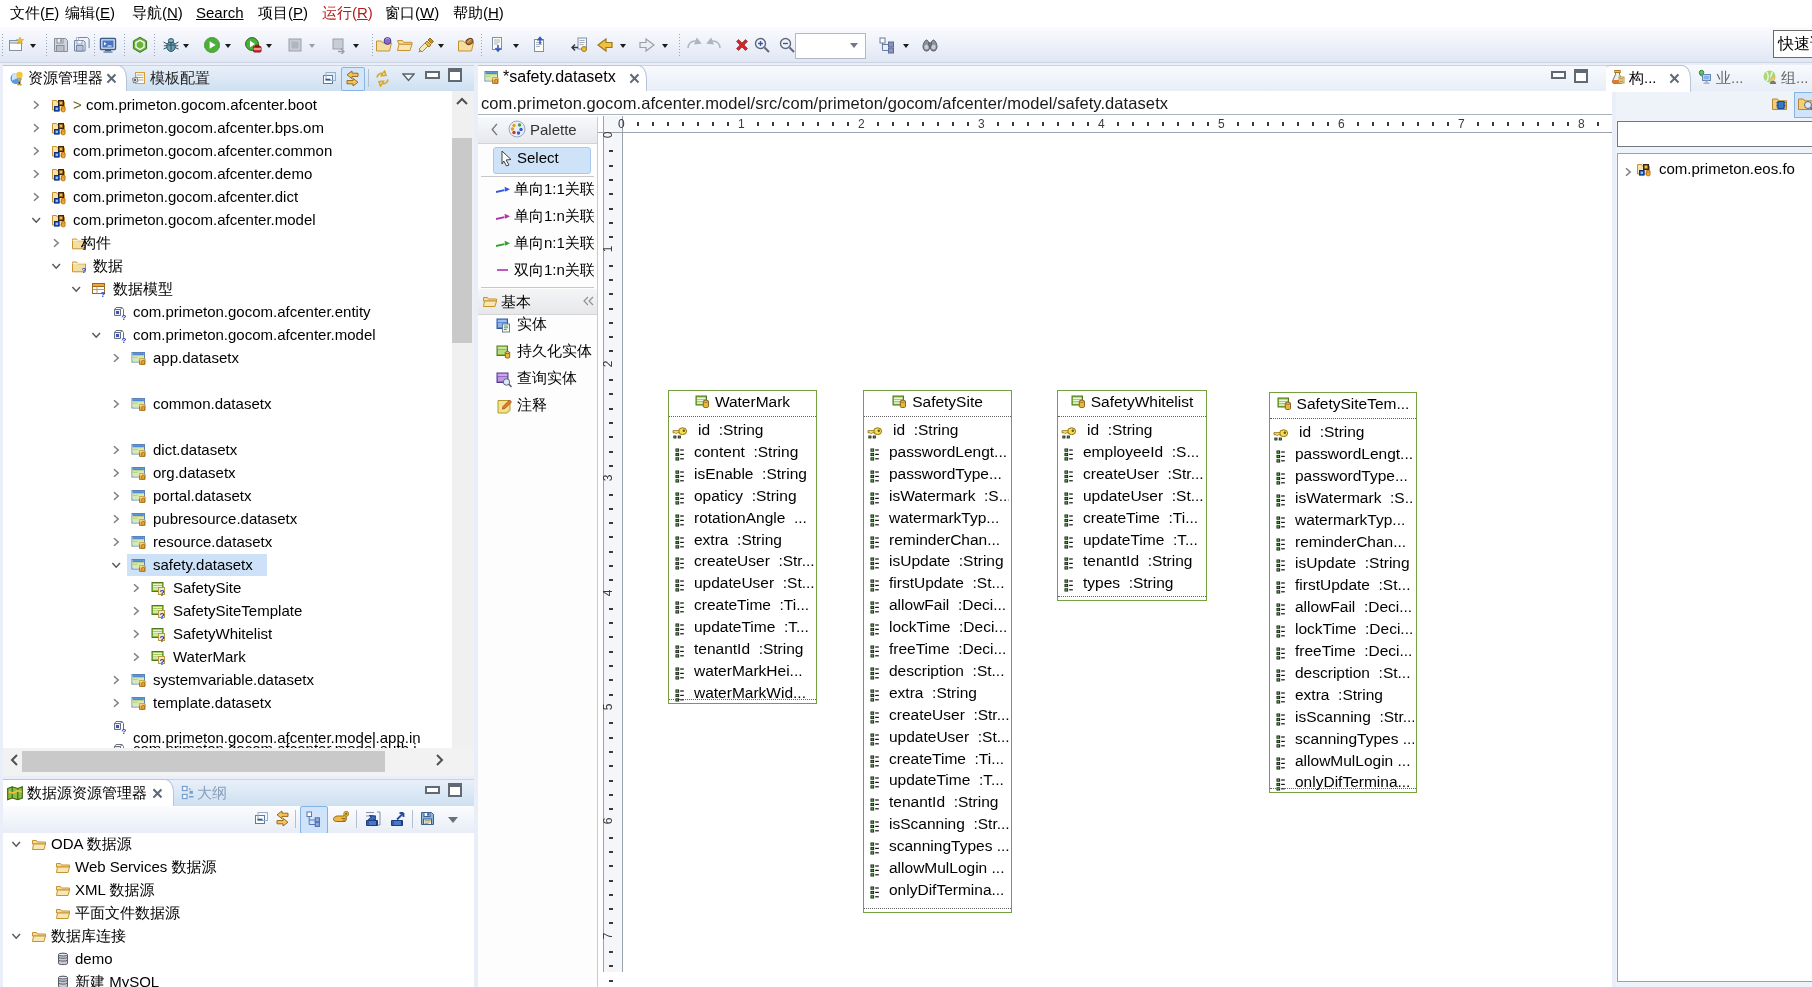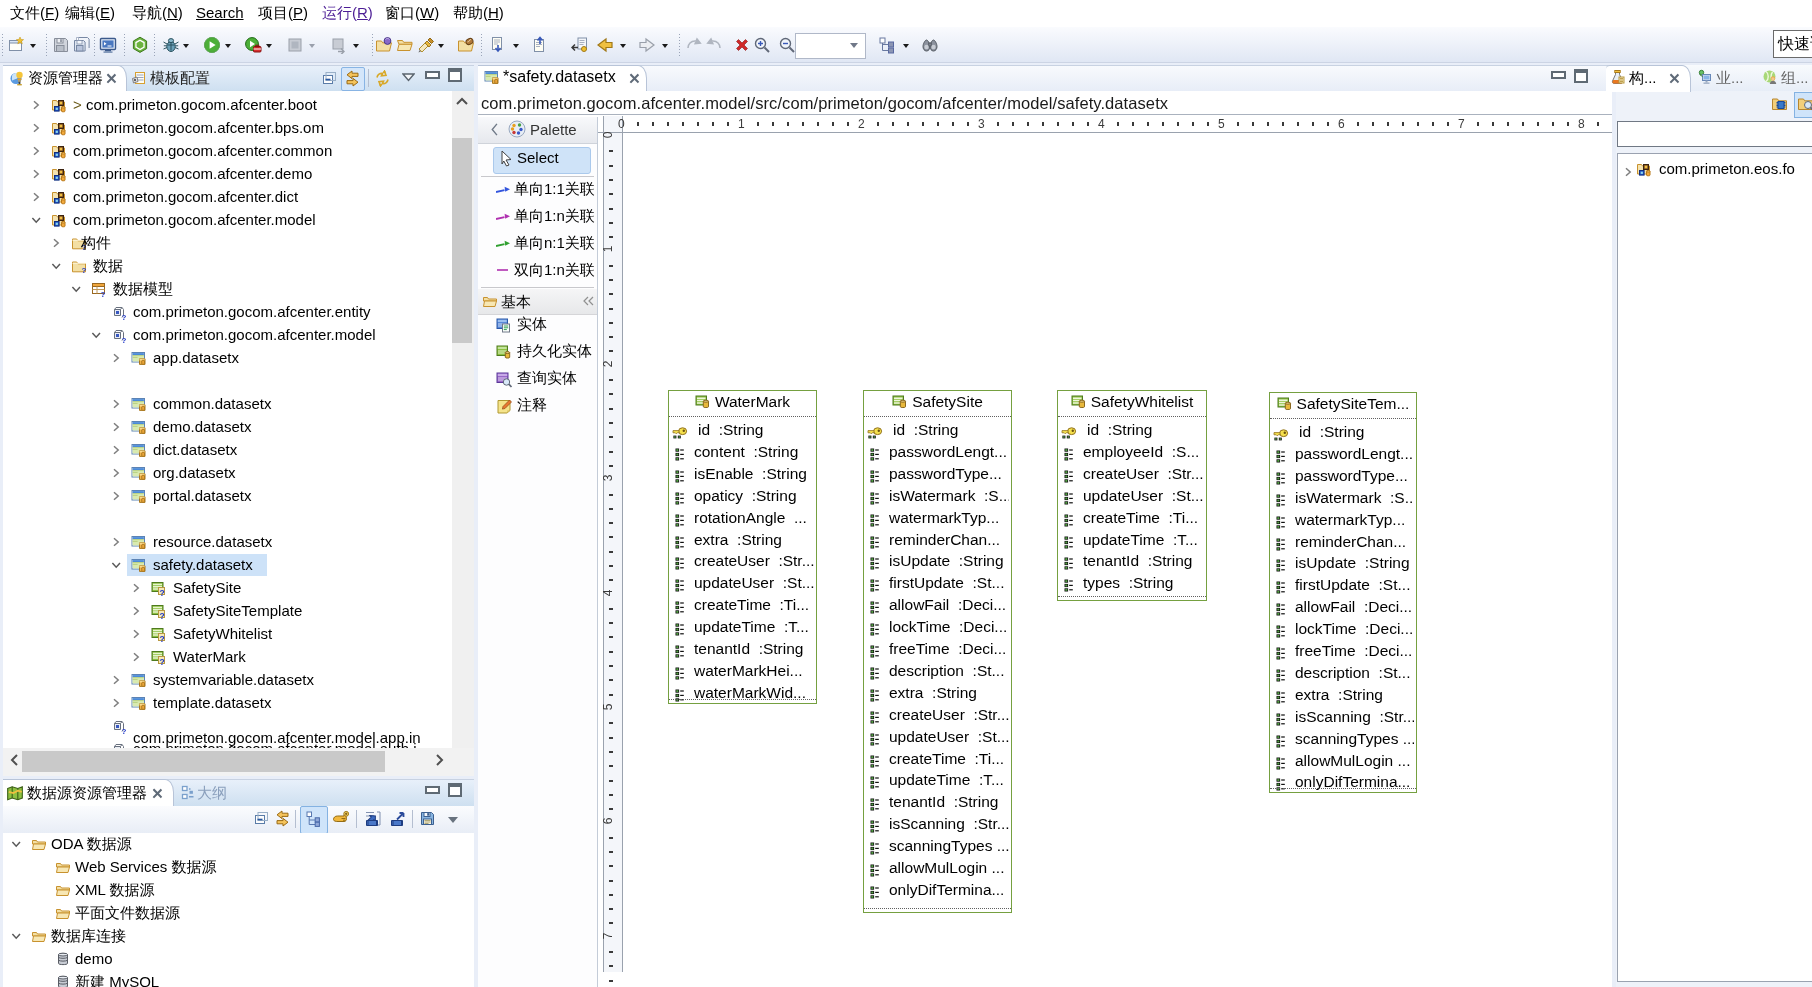--- a/index.html
+++ b/index.html
@@ -14,21 +14,21 @@
 .erow{position:absolute;height:22px;line-height:22px;font-size:15.5px;color:#000;white-space:nowrap;overflow:hidden;}
 .erow svg{vertical-align:-2px;margin-right:5px;}
 .num{position:absolute;font-size:11px;color:#3a3a3a;}
 </style></head><body>
 <div class="ab" style="left:0;top:0;width:1812px;height:27px;background:#ffffff;"></div>
 <div class="ab tx" style="left:10px;top:4px;font-size:15px;color:#000;">文件(<u>F</u>)</div>
 <div class="ab tx" style="left:65px;top:4px;font-size:15px;color:#000;">编辑(<u>E</u>)</div>
 <div class="ab tx" style="left:132px;top:4px;font-size:15px;color:#000;">导航(<u>N</u>)</div>
 <div class="ab tx" style="left:196px;top:4px;font-size:15px;color:#000;text-decoration:underline;">Search</div>
 <div class="ab tx" style="left:258px;top:4px;font-size:15px;color:#000;">项目(<u>P</u>)</div>
-<div class="ab tx" style="left:322px;top:4px;font-size:15px;color:#4c1d95;">运行(<u>R</u>)</div>
+<div class="ab tx" style="left:322px;top:4px;font-size:15px;color:#b91c1c;">运行(<u>R</u>)</div>
 <div class="ab tx" style="left:385px;top:4px;font-size:15px;color:#000;">窗口(<u>W</u>)</div>
 <div class="ab tx" style="left:453px;top:4px;font-size:15px;color:#000;">帮助(<u>H</u>)</div>
 <div class="ab" style="left:0;top:27px;width:1812px;height:35px;background:linear-gradient(#fafbfe,#e0e7f4);border-bottom:1px solid #ccd4e4;"></div>
 <div class="grip" style="left:1px;"></div>
 <div class="grip" style="left:45px;"></div>
 <div class="grip" style="left:93px;"></div>
 <div class="grip" style="left:123px;"></div>
 <div class="grip" style="left:153px;"></div>
 <div class="grip" style="left:371px;"></div>
 <div class="grip" style="left:480px;"></div>
@@ -397,79 +397,79 @@
           <rect x="1" y="2.5" width="12.5" height="9.5" fill="#fff" stroke="#5c83b4"></rect>
 <rect x="1.6" y="3.1" width="11.3" height="2" fill="#4a8ad8"></rect>
 <rect x="1.6" y="5.6" width="11.3" height="5.8" fill="#d8eab0"></rect>
           <path d="M1.6 5.6h11.3M1.6 7.4h5" stroke="#b8d080"></path>
 <path d="M8.5 8.8h5.5v5.6H8.5z" fill="#f0b44c" stroke="#a87820"></path>
           <path d="M8.5 8.8h5.5l-1.4 1.6H8.5z" fill="#fbd98c"></path>
 <path d="M10.8 10.8c0-.7 2.6-.7 2.6 0v3c0 .7-2.6.7-2.6 0z" fill="#f2a93c" stroke="#a87820"></path>
         </svg></span>
       <span class="ab" style="left:150px;top:0;">common.datasetx</span>
     </div>
-<div class="trow" style="left:0;top:325px;width:449px;">
+<div class="trow" style="left:0;top:348px;width:449px;">
       <span class="ab isp" style="left:108px;top:6px;"><svg width="10" height="10" viewBox="0 0 10 10">
           <path d="M3 1.2l4.2 3.8L3 8.8" fill="none" stroke="#7e7e7e" stroke-width="1.5"></path>
         </svg></span>
       <span class="ab isp" style="left:128px;top:3px;"><svg width="16" height="16" viewBox="0 0 16 16" style="">
           <rect x="1" y="2.5" width="12.5" height="9.5" fill="#fff" stroke="#5c83b4"></rect>
 <rect x="1.6" y="3.1" width="11.3" height="2" fill="#4a8ad8"></rect>
 <rect x="1.6" y="5.6" width="11.3" height="5.8" fill="#d8eab0"></rect>
           <path d="M1.6 5.6h11.3M1.6 7.4h5" stroke="#b8d080"></path>
 <path d="M8.5 8.8h5.5v5.6H8.5z" fill="#f0b44c" stroke="#a87820"></path>
           <path d="M8.5 8.8h5.5l-1.4 1.6H8.5z" fill="#fbd98c"></path>
 <path d="M10.8 10.8c0-.7 2.6-.7 2.6 0v3c0 .7-2.6.7-2.6 0z" fill="#f2a93c" stroke="#a87820"></path>
         </svg></span>
-      <span class="ab" style="left:150px;top:0;">demo.datasetx</span>
-    </div>
-<div class="trow" style="left:0;top:348px;width:449px;">
+      <span class="ab" style="left:150px;top:0;">dict.datasetx</span>
+    </div>
+<div class="trow" style="left:0;top:371px;width:449px;">
       <span class="ab isp" style="left:108px;top:6px;"><svg width="10" height="10" viewBox="0 0 10 10">
           <path d="M3 1.2l4.2 3.8L3 8.8" fill="none" stroke="#7e7e7e" stroke-width="1.5"></path>
         </svg></span>
       <span class="ab isp" style="left:128px;top:3px;"><svg width="16" height="16" viewBox="0 0 16 16" style="">
           <rect x="1" y="2.5" width="12.5" height="9.5" fill="#fff" stroke="#5c83b4"></rect>
 <rect x="1.6" y="3.1" width="11.3" height="2" fill="#4a8ad8"></rect>
 <rect x="1.6" y="5.6" width="11.3" height="5.8" fill="#d8eab0"></rect>
           <path d="M1.6 5.6h11.3M1.6 7.4h5" stroke="#b8d080"></path>
 <path d="M8.5 8.8h5.5v5.6H8.5z" fill="#f0b44c" stroke="#a87820"></path>
           <path d="M8.5 8.8h5.5l-1.4 1.6H8.5z" fill="#fbd98c"></path>
 <path d="M10.8 10.8c0-.7 2.6-.7 2.6 0v3c0 .7-2.6.7-2.6 0z" fill="#f2a93c" stroke="#a87820"></path>
         </svg></span>
-      <span class="ab" style="left:150px;top:0;">dict.datasetx</span>
-    </div>
-<div class="trow" style="left:0;top:371px;width:449px;">
+      <span class="ab" style="left:150px;top:0;">org.datasetx</span>
+    </div>
+<div class="trow" style="left:0;top:394px;width:449px;">
       <span class="ab isp" style="left:108px;top:6px;"><svg width="10" height="10" viewBox="0 0 10 10">
           <path d="M3 1.2l4.2 3.8L3 8.8" fill="none" stroke="#7e7e7e" stroke-width="1.5"></path>
         </svg></span>
       <span class="ab isp" style="left:128px;top:3px;"><svg width="16" height="16" viewBox="0 0 16 16" style="">
           <rect x="1" y="2.5" width="12.5" height="9.5" fill="#fff" stroke="#5c83b4"></rect>
 <rect x="1.6" y="3.1" width="11.3" height="2" fill="#4a8ad8"></rect>
 <rect x="1.6" y="5.6" width="11.3" height="5.8" fill="#d8eab0"></rect>
           <path d="M1.6 5.6h11.3M1.6 7.4h5" stroke="#b8d080"></path>
 <path d="M8.5 8.8h5.5v5.6H8.5z" fill="#f0b44c" stroke="#a87820"></path>
           <path d="M8.5 8.8h5.5l-1.4 1.6H8.5z" fill="#fbd98c"></path>
 <path d="M10.8 10.8c0-.7 2.6-.7 2.6 0v3c0 .7-2.6.7-2.6 0z" fill="#f2a93c" stroke="#a87820"></path>
         </svg></span>
-      <span class="ab" style="left:150px;top:0;">org.datasetx</span>
-    </div>
-<div class="trow" style="left:0;top:394px;width:449px;">
+      <span class="ab" style="left:150px;top:0;">portal.datasetx</span>
+    </div>
+<div class="trow" style="left:0;top:417px;width:449px;">
       <span class="ab isp" style="left:108px;top:6px;"><svg width="10" height="10" viewBox="0 0 10 10">
           <path d="M3 1.2l4.2 3.8L3 8.8" fill="none" stroke="#7e7e7e" stroke-width="1.5"></path>
         </svg></span>
       <span class="ab isp" style="left:128px;top:3px;"><svg width="16" height="16" viewBox="0 0 16 16" style="">
           <rect x="1" y="2.5" width="12.5" height="9.5" fill="#fff" stroke="#5c83b4"></rect>
 <rect x="1.6" y="3.1" width="11.3" height="2" fill="#4a8ad8"></rect>
 <rect x="1.6" y="5.6" width="11.3" height="5.8" fill="#d8eab0"></rect>
           <path d="M1.6 5.6h11.3M1.6 7.4h5" stroke="#b8d080"></path>
 <path d="M8.5 8.8h5.5v5.6H8.5z" fill="#f0b44c" stroke="#a87820"></path>
           <path d="M8.5 8.8h5.5l-1.4 1.6H8.5z" fill="#fbd98c"></path>
 <path d="M10.8 10.8c0-.7 2.6-.7 2.6 0v3c0 .7-2.6.7-2.6 0z" fill="#f2a93c" stroke="#a87820"></path>
         </svg></span>
-      <span class="ab" style="left:150px;top:0;">portal.datasetx</span>
+      <span class="ab" style="left:150px;top:0;">pubresource.datasetx</span>
     </div>
 <div class="trow" style="left:0;top:440px;width:449px;">
       <span class="ab isp" style="left:108px;top:6px;"><svg width="10" height="10" viewBox="0 0 10 10">
           <path d="M3 1.2l4.2 3.8L3 8.8" fill="none" stroke="#7e7e7e" stroke-width="1.5"></path>
         </svg></span>
       <span class="ab isp" style="left:128px;top:3px;"><svg width="16" height="16" viewBox="0 0 16 16" style="">
           <rect x="1" y="2.5" width="12.5" height="9.5" fill="#fff" stroke="#5c83b4"></rect>
 <rect x="1.6" y="3.1" width="11.3" height="2" fill="#4a8ad8"></rect>
 <rect x="1.6" y="5.6" width="11.3" height="5.8" fill="#d8eab0"></rect>
           <path d="M1.6 5.6h11.3M1.6 7.4h5" stroke="#b8d080"></path>

